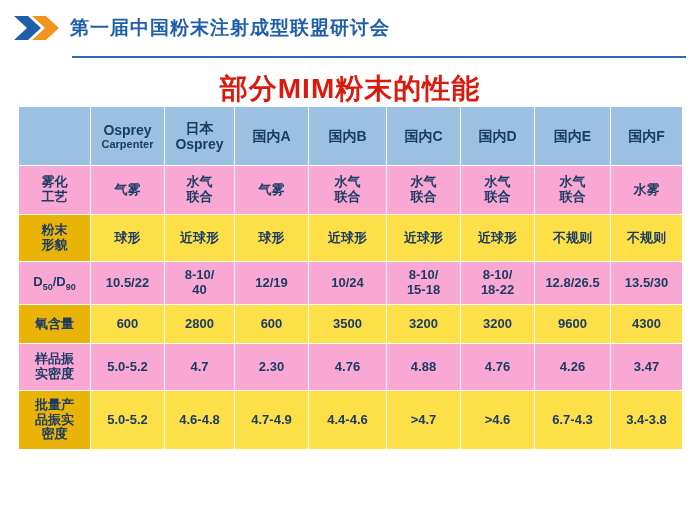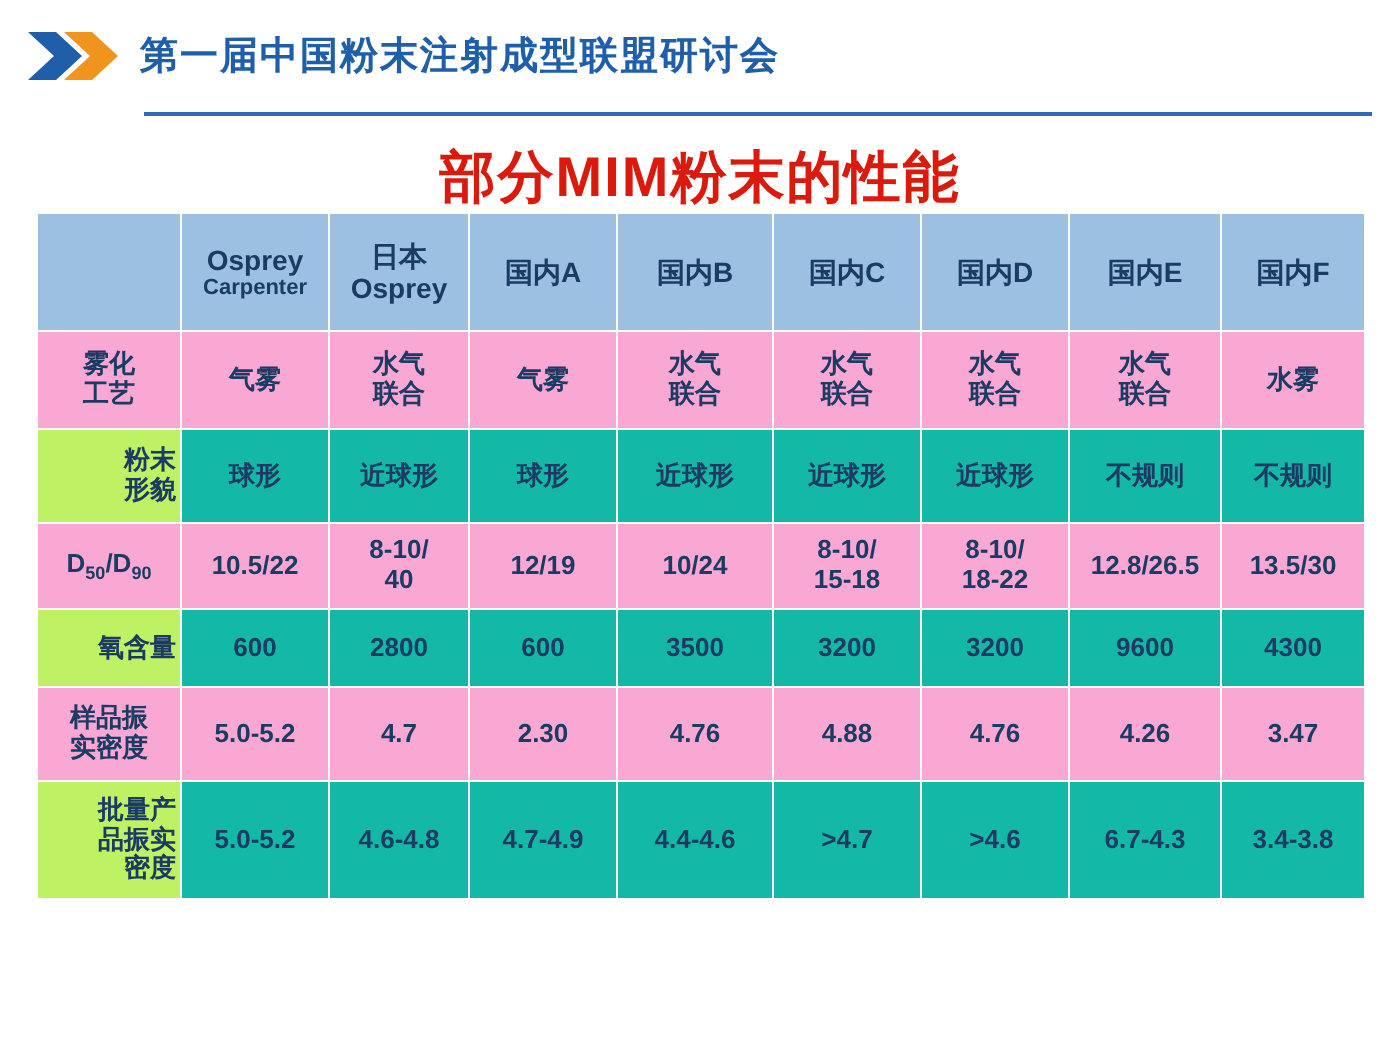--- a/index.html
+++ b/index.html
@@ -113,28 +113,27 @@
   }
   thead th .small {
     font-size: 11px;
     display: block;
     font-weight: bold;
   }
   tbody tr.odd td {
     background: #f9a8d4;
   }
   tbody tr.even td {
-    background: #14b8a6;
+    background: #fde047;
   }
   tbody td.label {
     background: #c0d6ec;
   }
   tbody tr.even td.label {
-    background: #bef264;
-    text-align: right;
+    background: #eab308;
   }
   td.rowlabel {
     font-size: 13px;
   }
   .sub {
     font-size: 9px;
     vertical-align: sub;
   }
   .r1 td { height: 42px; }
   .r2 td { height: 40px; }

